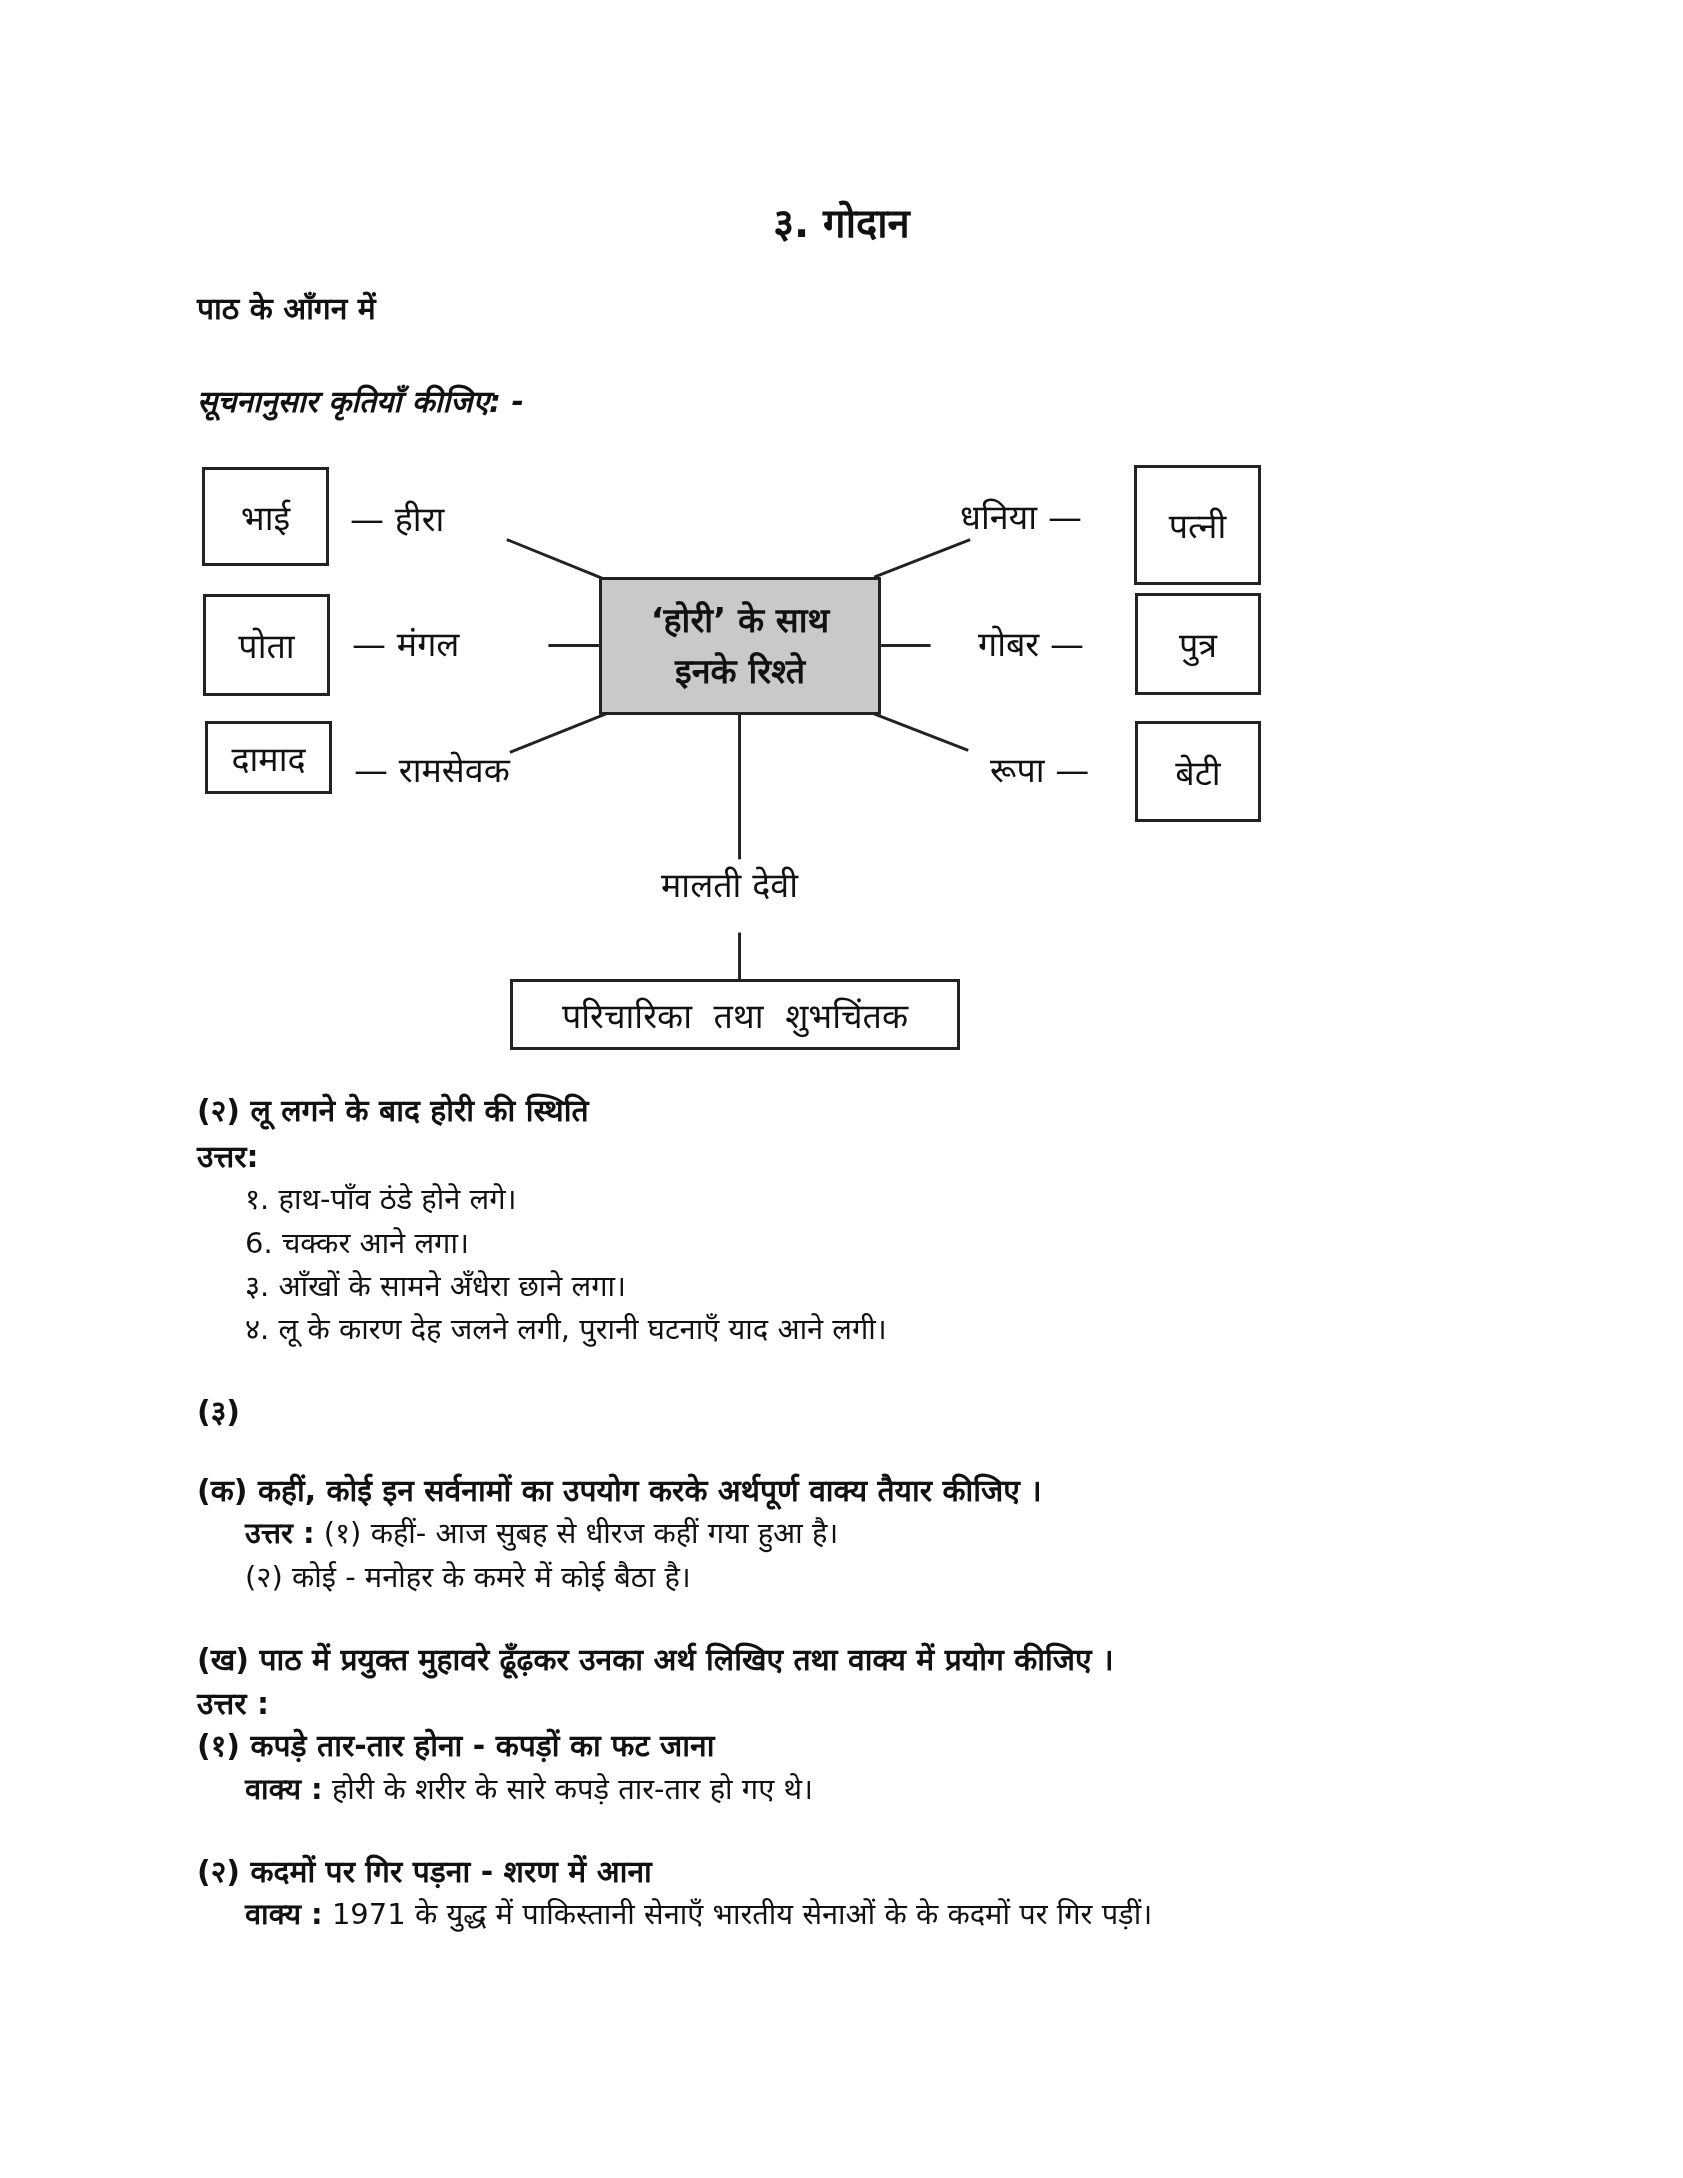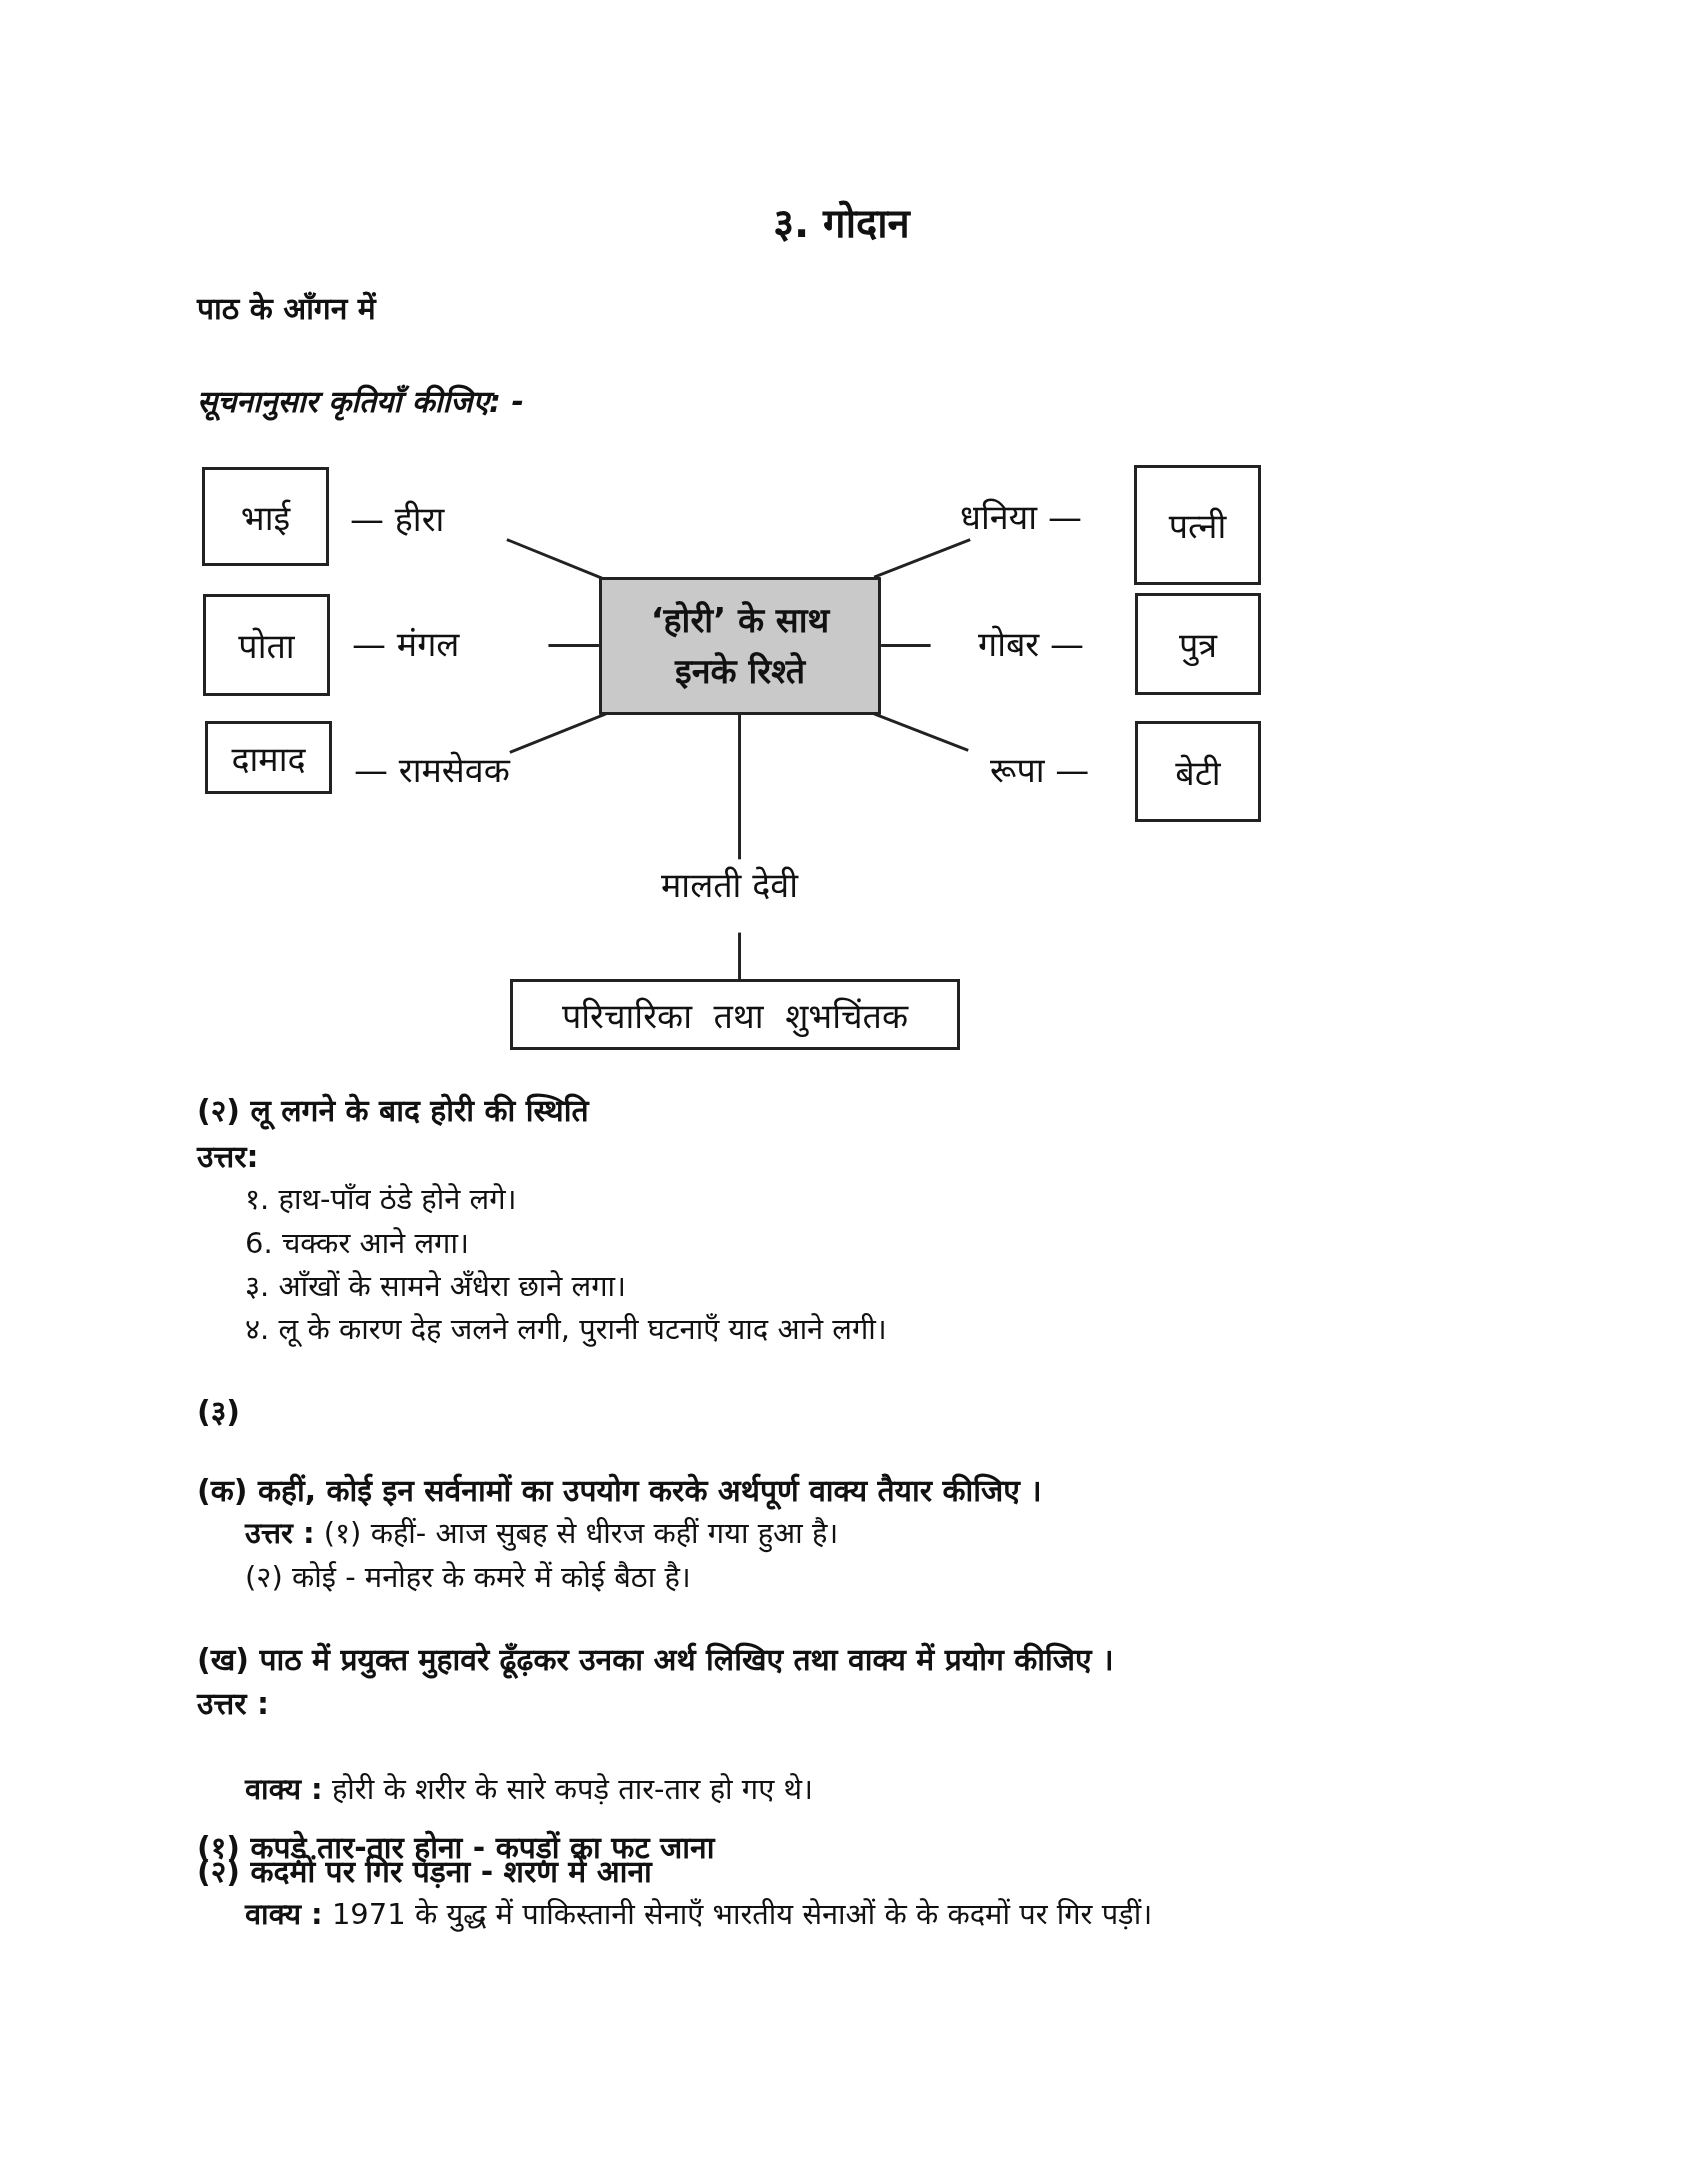--- a/index.html
+++ b/index.html
@@ -89,21 +89,21 @@
 <div class="abs h" style="top:1390px;">(३)</div>
 
 <div class="abs h" style="top:1469px;">(क) कहीं, कोई इन सर्वनामों का उपयोग करके अर्थपूर्ण वाक्य तैयार कीजिए ।</div>
 <div class="abs t" style="top:1512px;">
   <span class="b">उत्तर :</span><span> (१) कहीं- आज सुबह से धीरज कहीं गया हुआ है।</span>
 </div>
 <div class="abs t" style="top:1556px;">(२) कोई - मनोहर के कमरे में कोई बैठा है।</div>
 
 <div class="abs h" style="top:1638px;">(ख) पाठ में प्रयुक्त मुहावरे ढूँढ़कर उनका अर्थ लिखिए तथा वाक्य में प्रयोग कीजिए ।</div>
 <div class="abs h" style="top:1682px;">उत्तर :</div>
-<div class="abs h" style="top:1826px;">(१) कपड़े तार-तार होना - कपड़ों का फट जाना</div>
+<div class="abs h" style="top:1724px;">(१) कपड़े तार-तार होना - कपड़ों का फट जाना</div>
 <div class="abs t" style="top:1768px;">
   <span class="b">वाक्य :</span><span> होरी के शरीर के सारे कपड़े तार-तार हो गए थे।</span>
 </div>
 <div class="abs h" style="top:1850px;">(२) कदमों पर गिर पड़ना - शरण में आना</div>
 <div class="abs t" style="top:1893px;">
   <span class="b">वाक्य :</span><span> 1971 के युद्ध में पाकिस्तानी सेनाएँ भारतीय सेनाओं के के कदमों पर गिर पड़ीं।</span>
 </div>
 
 
 </body></html>

